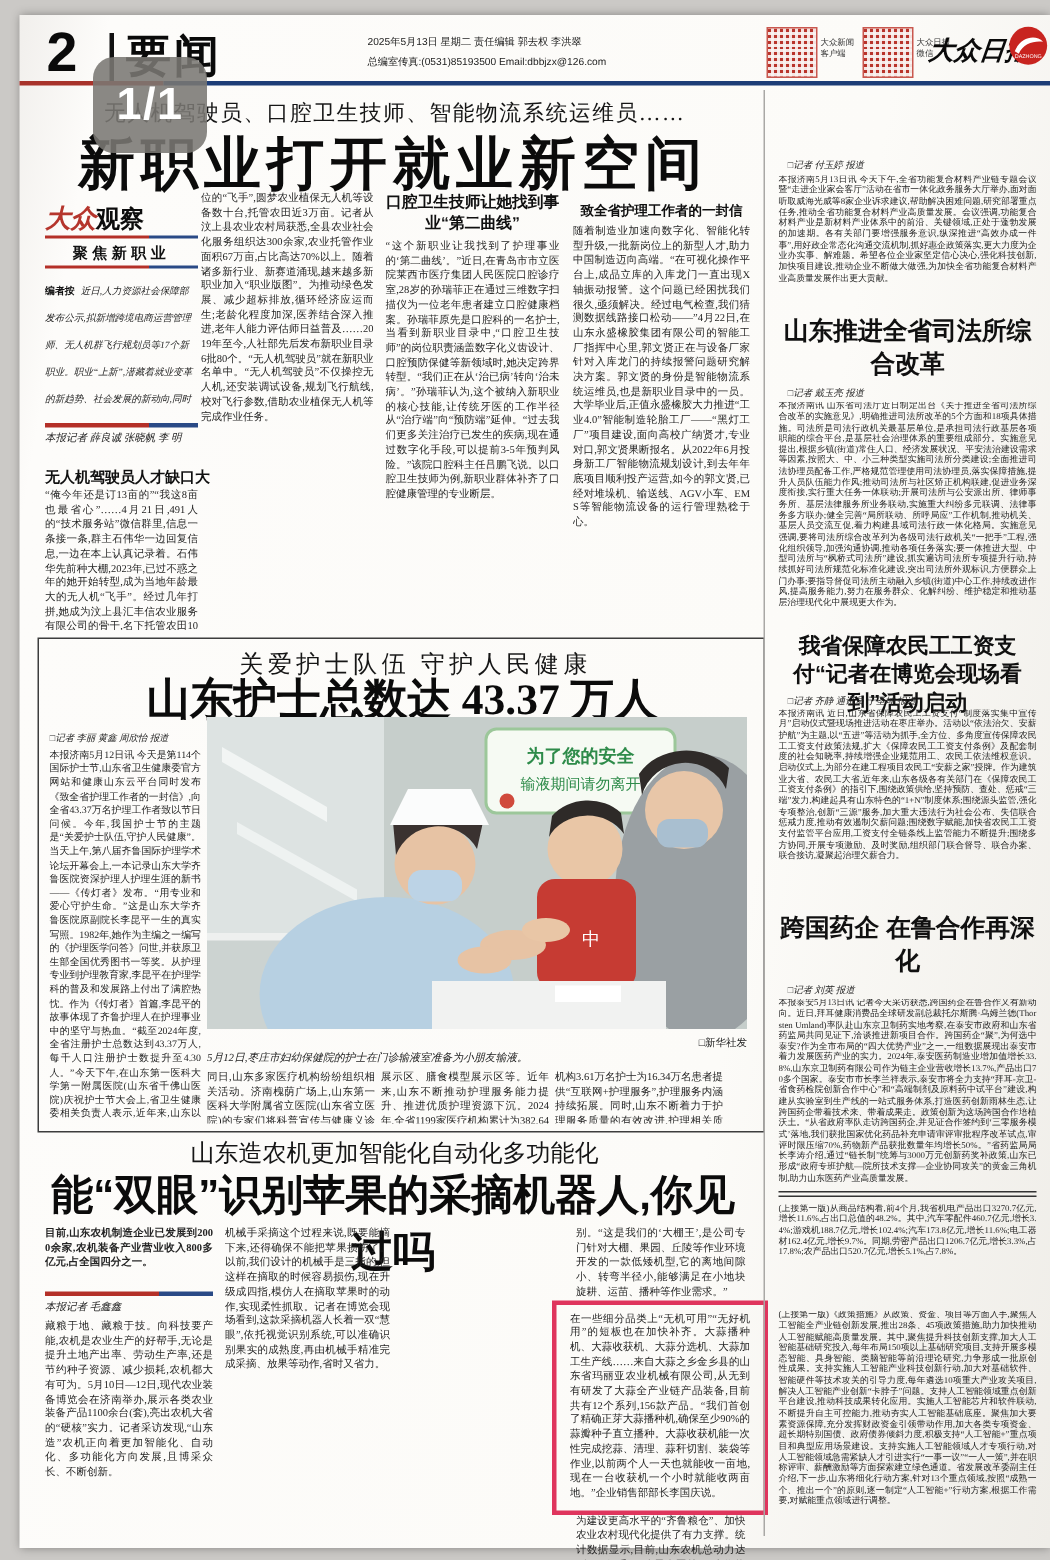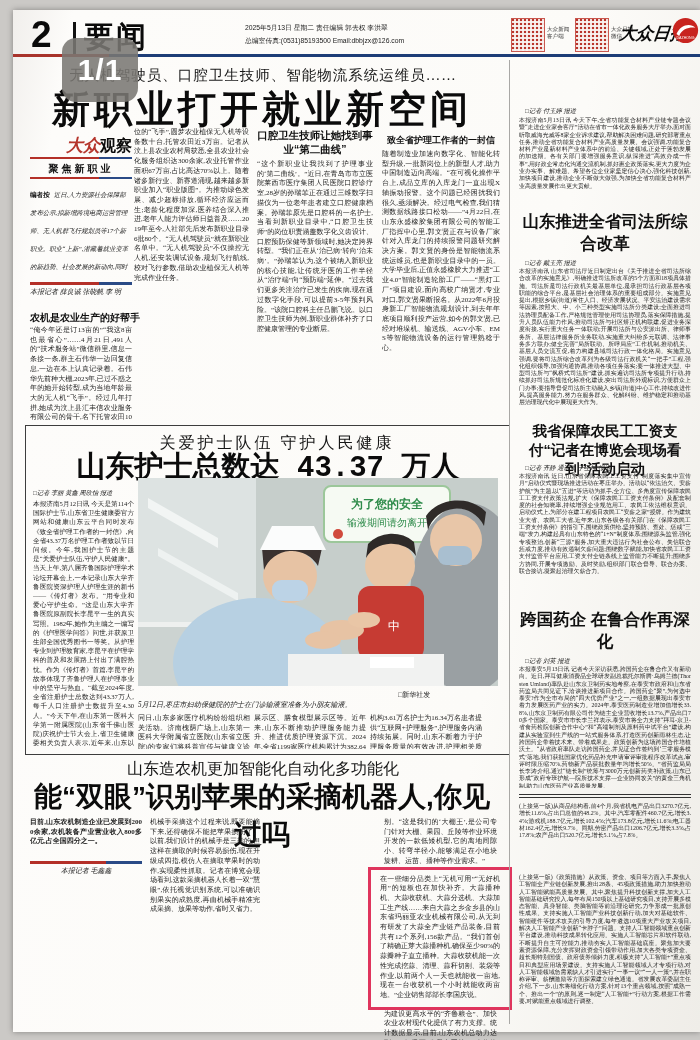--- a/index.html
+++ b/index.html
@@ -48,46 +48,46 @@
         <path d="M5,19 C9,9 20,6 26,12 C20,11 11,13 8,21 Z" fill="#ffffff"></path>
         <text x="15" y="24" text-anchor="middle" font-size="4" fill="#ffffff" font-family="Liberation Sans,sans-serif">DAZHONG</text>
       </svg>
     </div>
     <div class="abs" style="left:0;top:44px;width:96px;height:3px;background:#a8332b"></div>
     <div class="abs" style="left:96px;top:44px;width:591px;height:3px;background:#1d3d77"></div>
 
     <div class="abs hl" style="left:10px;top:74px;width:478px;font-size:38px;letter-spacing:4px">新职业打开就业新空间</div>
     <div class="abs kick" style="left:40px;top:56px;width:420px;font-size:14.5px;letter-spacing:1px">无人机驾驶员、口腔卫生技师、智能物流系统运维员……</div>
 
-    <div class="abs" style="left:17px;top:124px;width:102px;text-align:right">
+    <div class="abs" style="left:17px;top:124px;width:102px;text-align:left">
       <span style="font-size:17px;font-weight:900;font-style:italic;color:#b5352c">大众</span><span class="sans" style="font-size:16px;font-weight:900;color:#0c0c0c">观察</span>
     </div>
     <div class="abs rbline" style="left:17px;top:147px;width:102px;height:2px"></div>
     <div class="abs sans" style="left:17px;top:152px;width:102px;text-align:center;font-size:10px;font-weight:800;letter-spacing:3px;color:#111">聚焦新职业</div>
     <div class="abs rbline" style="left:17px;top:167px;width:102px;height:2px"></div>
     <div class="abs" style="left:17px;top:173px;width:102px;height:96px;overflow:hidden">
       <span class="sans" style="font-size:6.6px;font-weight:800;color:#111">编者按</span>
       <span style="font:italic 6.4px/8.8px 'Liberation Serif',serif;color:#242424;text-align:justify;word-break:break-all">近日,人力资源社会保障部发布公示,拟新增跨境电商运营管理师、无人机群飞行规划员等17个新职业。职业“上新”,潜藏着就业变革的新趋势、社会发展的新动向,同时也开辟新赛道、创造新岗位、带来新机遇。本报今起推出“大众观察·聚焦新职业”系列报道,讲述新职业及衍生职业打开就业新空间、激发产业新动能、拉动市场新需求的生动故事,敬请关注。</span>
     </div>
     <div class="abs rbline" style="left:17px;top:272px;width:102px;height:2.5px"></div>
     <div class="abs" style="left:17px;top:277px;width:102px;font:italic 7px/10px 'Liberation Serif',serif;text-align:left;color:#1c1c1c">本报记者 薛良诚 张晓帆 李 明</div>
-    <div class="abs subhead" style="left:14px;top:301px;width:116px;font-size:10px">农机是农业生产的好帮手</div>
+    <div class="abs subhead" style="left:14px;top:301px;width:116px;font-size:10px">无人机驾驶员人才缺口大</div>
     <div class="abs bt" style="left:17px;top:316px;width:102px;height:94px">“俺今年还是订13亩的”“我这8亩也最省心”……4月21日,491人的“技术服务站”微信群里,信息一条接一条,群主石伟华一边回复信息,一边在本上认真记录着。石伟华先前种大棚,2023年,已过不惑之年的她开始转型,成为当地年龄最大的无人机“飞手”。经过几年打拼,她成为汶上县汇丰信农业服务有限公司的骨干,名下托管农田1000多亩。</div>
 
     <div class="abs bt" style="left:121px;top:118px;width:115px;height:292px">位的“飞手”,圆梦农业植保无人机等设备数十台,托管农田近3万亩。记者从汶上县农业农村局获悉,全县农业社会化服务组织达300余家,农业托管作业面积67万亩,占比高达70%以上。随着诸多新行业、新赛道涌现,越来越多新职业加入“职业版图”。为推动绿色发展、减少超标排放,循环经济应运而生;老龄化程度加深,医养结合深入推进,老年人能力评估师日益普及……2019年至今,人社部先后发布新职业目录6批80个。“无人机驾驶员”就在新职业名单中。“无人机驾驶员”不仅操控无人机,还安装调试设备,规划飞行航线,校对飞行参数,借助农业植保无人机等完成作业任务。</div>
 
     <div class="abs subhead" style="left:244px;top:118px;width:116px;font-size:10.5px;line-height:14px">口腔卫生技师让她找到事业“第二曲线”</div>
     <div class="abs bt" style="left:244px;top:150px;width:116px;height:260px">“这个新职业让我找到了护理事业的‘第二曲线’。”近日,在青岛市市立医院莱西市医疗集团人民医院口腔诊疗室,28岁的孙瑞菲正在通过三维数字扫描仪为一位老年患者建立口腔健康档案。孙瑞菲原先是口腔科的一名护士,当看到新职业目录中,“口腔卫生技师”的岗位职责涵盖数字化义齿设计、口腔预防保健等新领域时,她决定跨界转型。“我们正在从‘治已病’转向‘治未病’。”孙瑞菲认为,这个被纳入新职业的核心技能,让传统牙医的工作半径从“治疗端”向“预防端”延伸。“过去我们更多关注治疗已发生的疾病,现在通过数字化手段,可以提前3-5年预判风险。”该院口腔科主任吕鹏飞说。以口腔卫生技师为例,新职业群体补齐了口腔健康管理的专业断层。</div>
 
     <div class="abs subhead" style="left:369px;top:124px;width:118px;font-size:9px">致全省护理工作者的一封信</div>
     <div class="abs bt" style="left:369px;top:140px;width:118px;height:270px">随着制造业加速向数字化、智能化转型升级,一批新岗位上的新型人才,助力中国制造迈向高端。“在可视化操作平台上,成品立库的入库龙门一直出现X轴振动报警。这个问题已经困扰我们很久,亟须解决。经过电气检查,我们猜测数据线路接口松动——”4月22日,在山东永盛橡胶集团有限公司的智能工厂指挥中心里,郭文贤正在与设备厂家针对入库龙门的持续报警问题研究解决方案。郭文贤的身份是智能物流系统运维员,也是新职业目录中的一员。大学毕业后,正值永盛橡胶大力推进“工业4.0”智能制造轮胎工厂——“黑灯工厂”项目建设,面向高校广纳贤才,专业对口,郭文贤果断报名。从2022年6月投身新工厂智能物流规划设计,到去年年底项目顺利投产运营,如今的郭文贤,已经对堆垛机、输送线、AGV小车、EMS等智能物流设备的运行管理熟稔于心。</div>
 
     <div class="abs" style="left:12px;top:415px;width:483px;height:328px;border:1px solid #3d3d3d"></div>
     <div class="abs kick" style="left:114px;top:423px;width:300px;font-size:16px;letter-spacing:3px">关爱护士队伍 守护人民健康</div>
-    <div class="abs" style="left:50px;top:437px;width:410px;text-align:center;font-size:29px;font-weight:900;color:#0b0b0b;font-family:Liberation Mono, monospace">山东护士总数达 43.37 万人</div>
+    <div class="abs" style="left:50px;top:437px;width:410px;text-align:center;font-size:29px;font-weight:900;color:#0b0b0b;font-family:Liberation Serif, serif">山东护士总数达 43.37 万人</div>
     <div class="abs by" style="left:20px;top:478px;width:102px">□记者 李丽 黄鑫 周欣怡 报道</div>
     <div class="abs bt" style="left:20px;top:489px;width:101px;height:248px;font-size:6.6px;line-height:9.2px">本报济南5月12日讯 今天是第114个国际护士节,山东省卫生健康委官方网站和健康山东云平台同时发布《致全省护理工作者的一封信》,向全省43.37万名护理工作者致以节日问候。今年,我国护士节的主题是“关爱护士队伍,守护人民健康”。当天上午,第八届齐鲁国际护理学术论坛开幕会上,一本记录山东大学齐鲁医院资深护理人护理生涯的新书——《传灯者》发布。“用专业和爱心守护生命。”这是山东大学齐鲁医院原副院长李昆平一生的真实写照。1982年,她作为主编之一编写的《护理医学问答》问世,并获原卫生部全国优秀图书一等奖。从护理专业到护理教育家,李昆平在护理学科的普及和发展路上付出了满腔热忱。作为《传灯者》首篇,李昆平的故事体现了齐鲁护理人在护理事业中的坚守与热血。“截至2024年度,全省注册护士总数达到43.37万人,每千人口注册护士数提升至4.30人。”今天下午,在山东第一医科大学第一附属医院(山东省千佛山医院)庆祝护士节大会上,省卫生健康委相关负责人表示,近年来,山东以满足人民群众多样化、多层次的护理需求为目标,持续加强护士队伍建设。</div>
 
     <div class="abs" style="left:125px;top:468px;width:360px;height:208px">
       <svg width="360" height="208" viewBox="0 0 360 208">
         <rect width="360" height="208" fill="#c6cecb"></rect>
         <rect x="0" y="0" width="118" height="148" fill="#dde3e2"></rect>
         <path d="M10,20 L80,60 L80,70 L10,30 Z" fill="#f2f5f4"></path>
         <path d="M20,70 L100,115 L100,123 L20,78 Z" fill="#eef2f1"></path>
         <rect x="0" y="148" width="128" height="60" fill="#ccd3d1"></rect>
@@ -109,32 +109,33 @@
         <path d="M126,92 A30,30 0 0 1 180,88 L184,70 L124,70 Z" fill="#3a3230"></path>
         <path d="M122,72 L188,72 L176,48 L134,48 Z" fill="#fbfcfc"></path>
         <rect x="134" y="102" width="36" height="21" rx="9" fill="#bcd3e6"></rect>
         <rect x="150" y="176" width="156" height="32" fill="#f1f2f1"></rect>
         <rect x="232" y="179" width="44" height="11" fill="#ffffff"></rect>
         <ellipse cx="204" cy="152" rx="22" ry="10" fill="#e7c3a4"></ellipse>
         <ellipse cx="226" cy="142" rx="16" ry="8" fill="#e9c6a6"></ellipse>
         <ellipse cx="185" cy="162" rx="18" ry="9" fill="#e7c3a4"></ellipse>
       </svg>
     </div>
-    <div class="abs" style="left:385px;top:680px;width:100px;font-size:7px;color:#222">□新华社发</div>
+    <div class="abs" style="left:385px;top:680px;width:100px;text-align:right;font-size:7px;color:#222">□新华社发</div>
     <div class="abs" style="left:125px;top:690px;width:360px;font:italic 7.2px/10px 'Liberation Serif',serif;color:#1e1e1e">5月12日,枣庄市妇幼保健院的护士在门诊输液室准备为小朋友输液。</div>
     <div class="abs bt" style="left:125px;top:704px;width:112px;height:35px">同日,山东多家医疗机构纷纷组织相关活动。济南槐荫广场上,山东第一医科大学附属省立医院(山东省立医院)的专家们将科普宣传与健康义诊带入了居民生活圈,现场开设了急救技能</div>
     <div class="abs bt" style="left:241px;top:704px;width:112px;height:35px">展示区、膳食模型展示区等。近年来,山东不断推动护理服务能力提升、推进优质护理资源下沉。2024年,全省1199家医疗机构累计为382.64万患者提供出院计划服务,559家医疗</div>
     <div class="abs bt" style="left:357px;top:704px;width:112px;height:35px">机构3.61万名护士为16.34万名患者提供“互联网+护理服务”,护理服务内涵持续拓展。同时,山东不断着力于护理服务质量的有效改进,护理相关质量指标持续向好。</div>
 
     <div class="abs hl" style="left:8px;top:768px;width:482px;font-size:28px;letter-spacing:0px">能“双眼”识别苹果的采摘机器人,你见过吗</div>
     <div class="abs kick" style="left:60px;top:749px;width:380px;font-size:16px">山东造农机更加智能化自动化多功能化</div>
 
     <div class="abs bt" style="left:17px;top:808px;width:112px;height:40px;font-weight:bold">目前,山东农机制造企业已发展到2000余家,农机装备产业营业收入800多亿元,占全国四分之一。</div>
     <div class="abs rbline" style="left:17px;top:851px;width:112px;height:2.5px"></div>
-    <div class="abs" style="left:17px;top:856px;width:112px;font:italic 7px/10px 'Liberation Serif',serif;text-align:center;color:#1c1c1c">本报记者 毛鑫鑫</div>
+    <div class="abs" style="left:17px;top:856px;width:112px;font:italic 7px/10px 'Liberation Serif',serif;text-align:left;color:#1c1c1c">本报记者 毛鑫鑫</div>
+    <div class="abs bt" style="left:17px;top:870px;width:112px;height:134px">藏粮于地、藏粮于技。向科技要产能,农机是农业生产的好帮手,无论是提升土地产出率、劳动生产率,还是节约种子资源、减少损耗,农机都大有可为。5月10日—12日,现代农业装备博览会在济南举办,展示各类农业装备产品1100余台(套),亮出农机大省的“硬核”实力。记者采访发现,“山东造”农机正向着更加智能化、自动化、多功能化方向发展,且博采众长、不断创新。</div>
 
     <div class="abs bt" style="left:137px;top:808px;width:110px;height:196px">机械手采摘这个过程来说,既要能摘下来,还得确保不能把苹果损伤了。以前,我们设计的机械手是三指的,但这样在摘取的时候容易损伤,现在升级成四指,模仿人在摘取苹果时的动作,实现柔性抓取。记者在博览会现场看到,这款采摘机器人长着一双“慧眼”,依托视觉识别系统,可以准确识别果实的成熟度,再由机械手精准完成采摘、放果等动作,省时又省力。</div>
 
     <div class="abs" style="left:371px;top:808px;width:113px;height:206px">
       <div class="bt" style="width:113px">别。“这是我们的‘大棚王’,是公司专门针对大棚、果园、丘陵等作业环境开发的一款低矮机型,它的离地间隙小、转弯半径小,能够满足在小地块旋耕、运苗、播种等作业需求。”</div>
       <div class="redbox">
         <div class="bt">在一些细分品类上“无机可用”“无好机用”的短板也在加快补齐。大蒜播种机、大蒜收获机、大蒜分选机、大蒜加工生产线……来自大蒜之乡金乡县的山东省玛丽亚农业机械有限公司,从无到有研发了大蒜全产业链产品装备,目前共有12个系列,156款产品。“我们首创了精确正芽大蒜播种机,确保至少90%的蒜瓣种子直立播种。大蒜收获机能一次性完成挖蒜、清理、蒜秆切割、装袋等作业,以前两个人一天也就能收一亩地,现在一台收获机一个小时就能收两亩地。”企业销售部部长李国庆说。</div>
       </div>
       <div class="bt" style="width:113px">为建设更高水平的“齐鲁粮仓”、加快农业农村现代化提供了有力支撑。统计数据显示,目前,山东农机总动力达到1.22亿千瓦,稳居全国第一,农作物耕种收综合机械化率达到91.7%,高出全国平均水平17个百分点。</div>
     </div>

